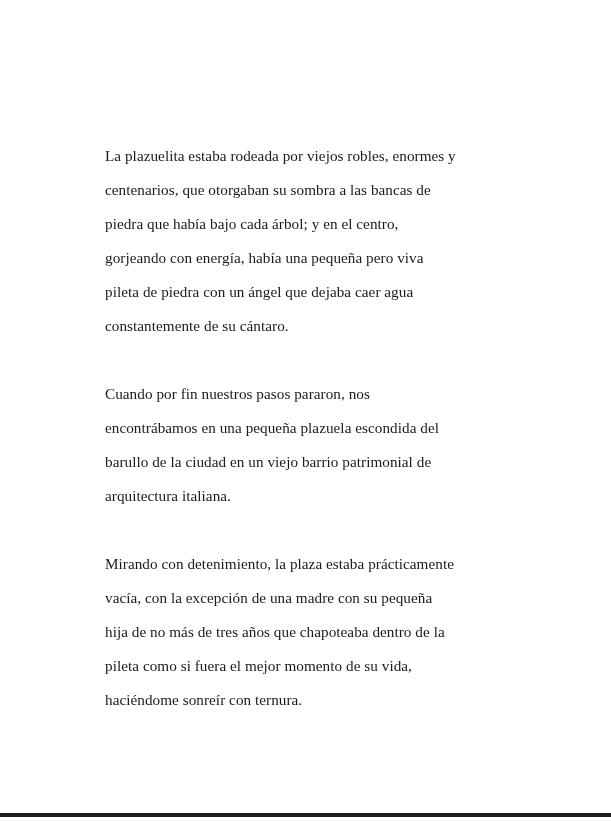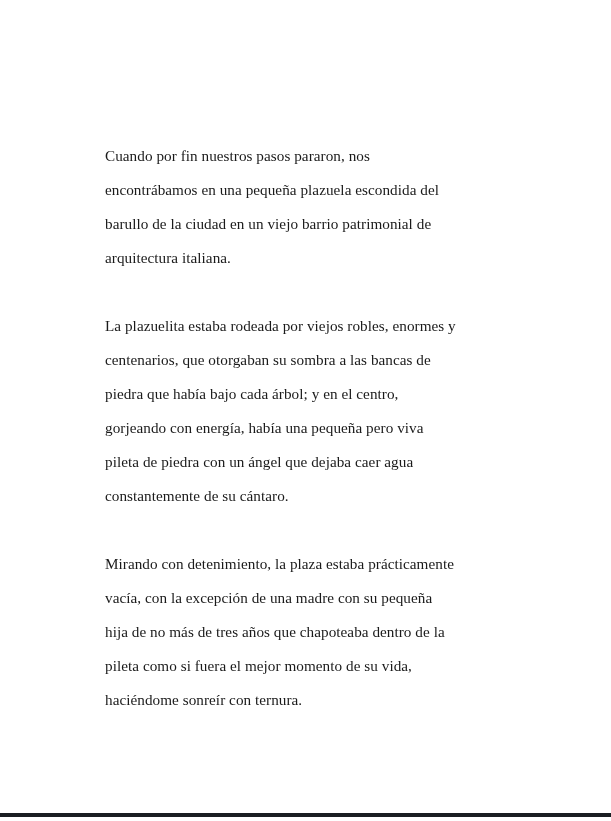--- a/index.html
+++ b/index.html
@@ -53,30 +53,30 @@
     height: 4px;
     background: #1a1e22;
   }
 </style>
 </head>
 <body>
 
 <div class="page">
 
   <div class="doc-body">
-    <p class="para">Cuando por fin nuestros pasos pararon, nos
-encontrábamos en una pequeña plazuela escondida del
-barullo de la ciudad en un viejo barrio patrimonial de
-arquitectura italiana.</p>
     <p class="para">La plazuelita estaba rodeada por viejos robles, enormes y
 centenarios, que otorgaban su sombra a las bancas de
 piedra que había bajo cada árbol; y en el centro,
 gorjeando con energía, había una pequeña pero viva
 pileta de piedra con un ángel que dejaba caer agua
 constantemente de su cántaro.</p>
+    <p class="para">Cuando por fin nuestros pasos pararon, nos
+encontrábamos en una pequeña plazuela escondida del
+barullo de la ciudad en un viejo barrio patrimonial de
+arquitectura italiana.</p>
     <p class="para">Mirando con detenimiento, la plaza estaba prácticamente
 vacía, con la excepción de una madre con su pequeña
 hija de no más de tres años que chapoteaba dentro de la
 pileta como si fuera el mejor momento de su vida,
 haciéndome sonreír con ternura.</p>
   </div>
 
   <div class="bottom-rule"></div>
 
 </div>

